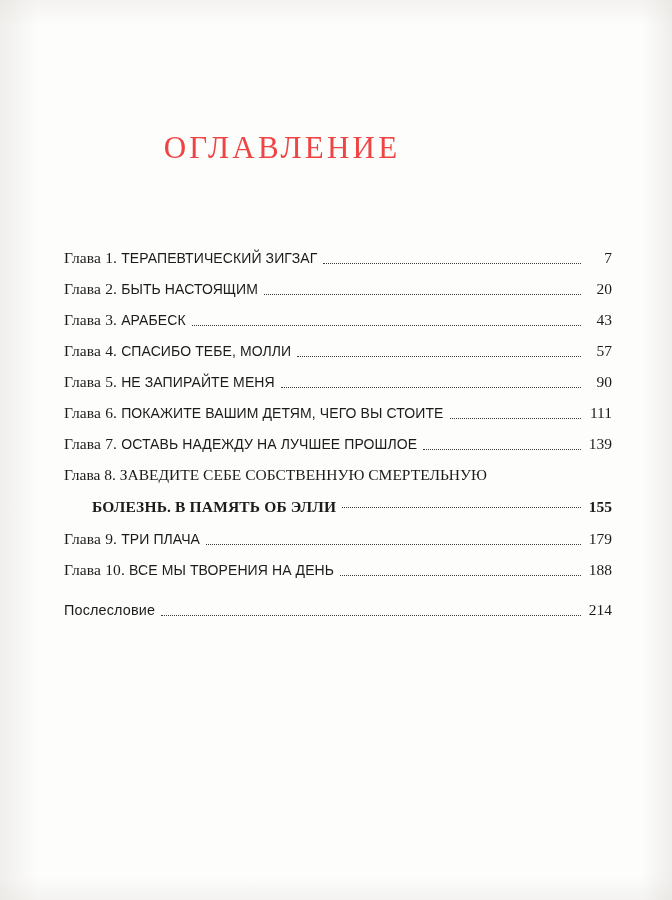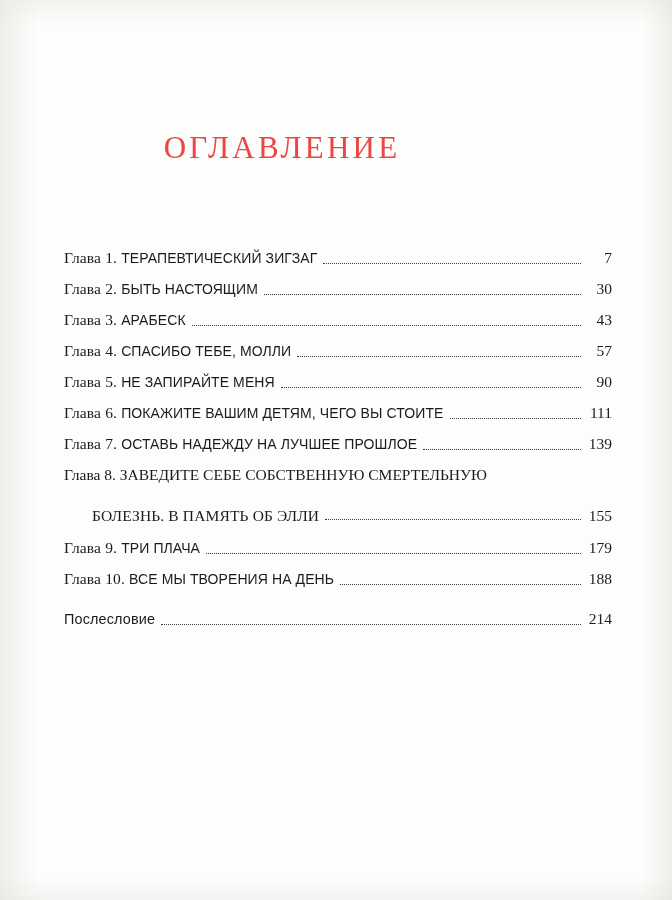--- a/index.html
+++ b/index.html
@@ -102,23 +102,24 @@
   .toc-entry.multiline {
     display: block;
     margin-bottom: 11px;
   }
   .toc-entry.multiline .line1 {
     display: block;
     white-space: nowrap;
   }
   .toc-entry.multiline .line2 {
     display: flex;
-    align-items: center;
+    align-items: flex-start;
     padding-left: 28px;
-    margin-top: 21px;
+    margin-top: 12px;
+    font-weight: bold;
   }
   .back-entry {
     font-size: 15.5px;
   }
   .back-entry .entry-label {
     font-family: "Liberation Sans", sans-serif;
     font-size: 14.4px;
   }
   .back-block {
     margin-top: 20px;
@@ -140,21 +141,21 @@
 
       <div class="toc-entry">
         <span class="entry-label"><span class="chap">Глава 1.</span> <span class="caps">ТЕРАПЕВТИЧЕСКИЙ ЗИГЗАГ</span></span>
         <span class="leader"></span>
         <span class="entry-page">7</span>
       </div>
 
       <div class="toc-entry">
         <span class="entry-label"><span class="chap">Глава 2.</span> <span class="caps">БЫТЬ НАСТОЯЩИМ</span></span>
         <span class="leader"></span>
-        <span class="entry-page">30</span>
+        <span class="entry-page">20</span>
       </div>
 
       <div class="toc-entry">
         <span class="entry-label"><span class="chap">Глава 3.</span> <span class="caps">АРАБЕСК</span></span>
         <span class="leader"></span>
         <span class="entry-page">43</span>
       </div>
 
       <div class="toc-entry">
         <span class="entry-label"><span class="chap">Глава 4.</span> <span class="caps">СПАСИБО ТЕБЕ, МОЛЛИ</span></span>

